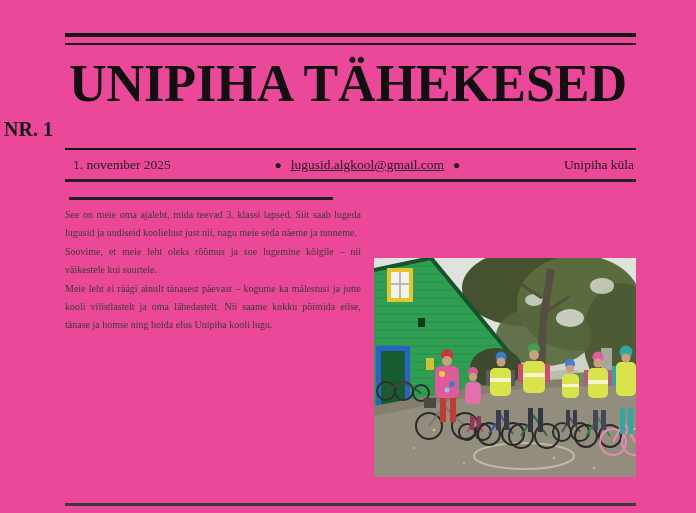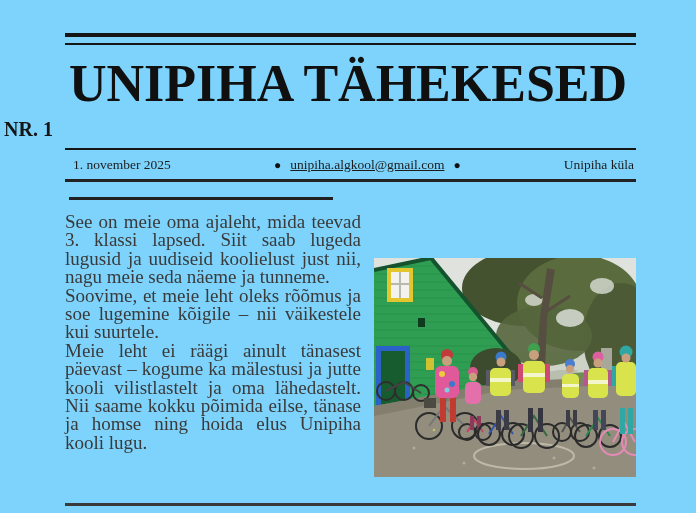--- a/index.html
+++ b/index.html
@@ -1,16 +1,16 @@
 <!DOCTYPE html>
 <html><head>
 <meta charset="utf-8">
 <style>
   html,body{margin:0;padding:0;background:#ffffff;}
-  .page{position:relative;width:696px;height:513px;background:#7dd3fc;overflow:hidden;
+  .page{position:relative;width:696px;height:513px;background:#ec4899;overflow:hidden;
         font-family:"Liberation Serif",serif;}
   .rule{position:absolute;left:65px;width:571px;background:#151515;}
   .rule-top-thick{top:33px;height:4px;}
   .rule-top-thin{top:43px;height:2px;}
   .rule-mid-thin{top:148px;height:2px;}
   .rule-below-dateline{top:179px;height:3px;background:#222;}
   .rule-bottom{top:503px;height:3px;background:#3a3a3a;}
   .title{position:absolute;top:52px;left:0;width:696px;text-align:center;
          font-weight:700;font-size:52px;line-height:64px;color:#101010;white-space:nowrap;}
   .issue{position:absolute;top:116px;left:4px;width:696px;text-align:left;
@@ -18,21 +18,21 @@
   .dateline{position:absolute;top:151px;left:65px;width:571px;height:27px;
             display:flex;align-items:center;justify-content:space-between;
             font-size:13.5px;color:#1c1c1c;box-sizing:border-box;padding:0 2px 0 8px;}
   .dateline-center{display:flex;align-items:center;gap:9px;}
   .bullet{font-size:12px;line-height:1;color:#111;}
   .email{text-decoration:underline;color:#1c1c1c;cursor:pointer;}
   .article{position:absolute;left:65px;top:188px;width:296px;}
   .headline{text-align:center;font-weight:700;font-size:37px;line-height:43px;color:#161616;}
   .headline span{display:block;}
   .headline-rule{margin:9px 0 0 4px;width:264px;height:3px;background:#202020;}
-  .article-body{margin-top:13px;font-size:19px;line-height:18.4px;color:#3a3a3a;
+  .article-body{margin-top:6px;font-size:10px;line-height:18.4px;color:#3a3a3a;
                 text-align:justify;}
   .article-body p{margin:0;}
   .photo{position:absolute;left:374px;top:258px;width:262px;height:219px;}
   .photo svg{display:block;width:100%;height:100%;}
 </style>
 </head>
 <body>
 
 <div class="page">
 
@@ -41,21 +41,21 @@
 
   <div class="title">UNIPIHA TÄHEKESED</div>
   <div class="issue">NR. 1</div>
 
   <div class="rule rule-mid-thin"></div>
 
   <div class="dateline">
     <span>1. november 2025</span>
     <span class="dateline-center">
       <span class="bullet">●</span>
-      <a class="email">unipiha.algkool@gmail.com</a>
+      <a class="email">lugusid.algkool@gmail.com</a>
       <span class="bullet">●</span>
     </span>
     <span>Unipiha küla</span>
   </div>
 
   <div class="rule rule-below-dateline"></div>
 
   <div class="article">
     <div class="headline">
     </div>

